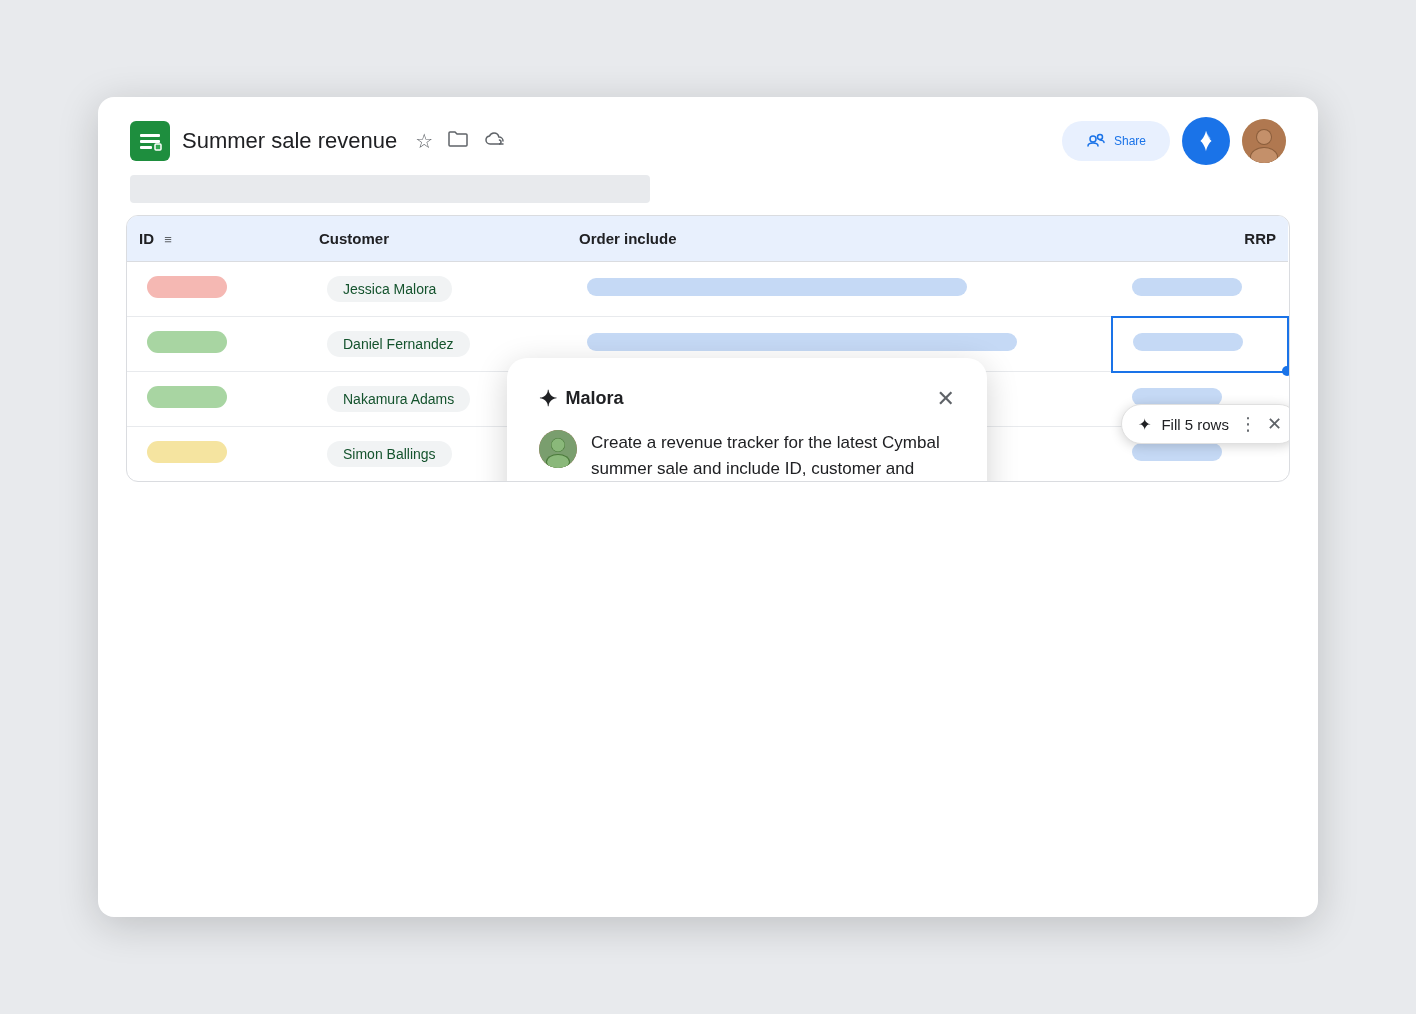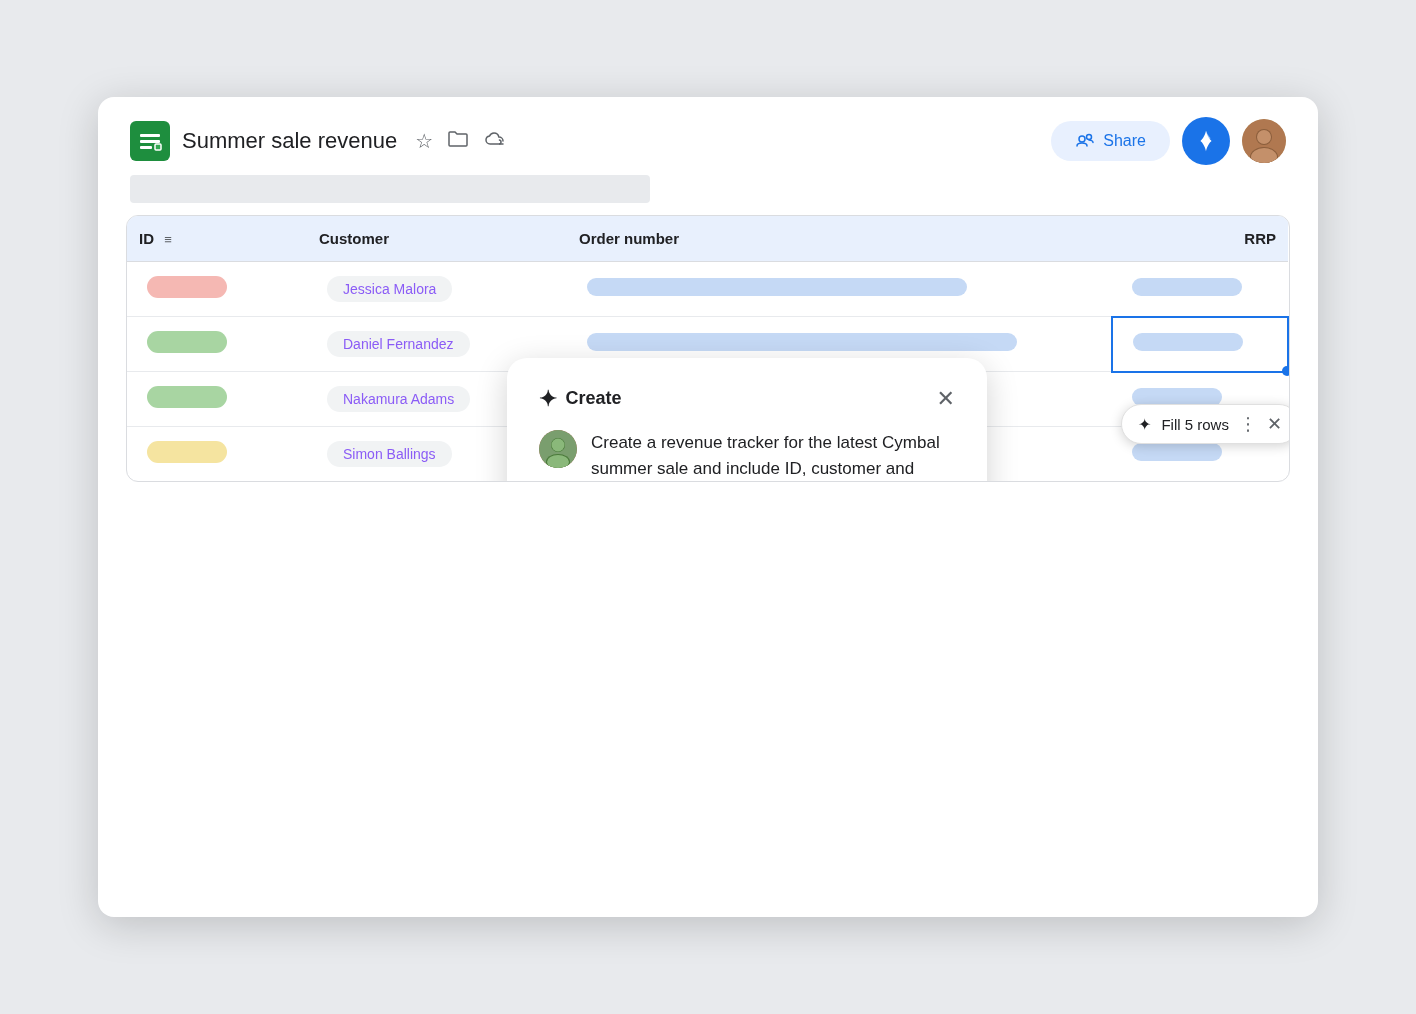--- a/index.html
+++ b/index.html
@@ -65,21 +65,21 @@
       margin-left: auto;
       display: flex;
       align-items: center;
       gap: 12px;
     }
     .share-btn {
       background: #e8f0fe;
       border: none;
       border-radius: 24px;
       padding: 10px 24px;
-      font-size: 16px;
+      font-size: 12px;
       font-weight: 500;
       color: #1a73e8;
       cursor: pointer;
       display: flex;
       align-items: center;
       gap: 8px;
     }
     .gemini-btn {
       width: 48px;
       height: 48px;
@@ -174,21 +174,21 @@
     .badge-red { background: #f5b8b3; }
     .badge-green { background: #a8d5a2; }
     .badge-yellow { background: #f5e4a0; }
 
     .customer-name {
       display: inline-block;
       background: #f1f3f4;
       border-radius: 20px;
       padding: 5px 16px;
       font-size: 14px;
-      color: #8b5cf6;
+      color: #14532d;
       font-weight: 400;
     }
     .bar-long {
       display: inline-block;
       height: 18px;
       border-radius: 10px;
       background: #c5d9f5;
     }
     .bar-rrp {
       display: inline-block;
@@ -366,21 +366,21 @@
 
     <div class="table-wrapper">
       <table>
         <thead>
           <tr>
             <th>
               <span>ID</span>
               <span class="filter-icon">≡</span>
             </th>
             <th>Customer</th>
-            <th>Order number</th>
+            <th>Order include</th>
             <th class="rrp-col">RRP</th>
           </tr>
         </thead>
         <tbody>
 
           <tr>
             <td>
               <span class="badge badge-red"></span>
             </td>
             <td>
@@ -448,21 +448,21 @@
             </td>
           </tr>
 
         </tbody>
       </table>
 
       <div class="gemini-dialog">
         <div class="gemini-dialog-header">
           <div class="gemini-dialog-title">
             <span class="gemini-star">✦</span>
-            <span>Create</span>
+            <span>Malora</span>
           </div>
           <span class="dialog-close">✕</span>
         </div>
         <div class="dialog-user-row">
           <div class="dialog-avatar">
             <svg width="38" height="38" viewBox="0 0 38 38">
               <circle cx="19" cy="19" r="19" fill="#7a9e6e"></circle>
               <circle cx="19" cy="15" r="7" fill="#4a7a3a"></circle>
               <ellipse cx="19" cy="32" rx="12" ry="8" fill="#4a7a3a"></ellipse>
               <circle cx="19" cy="15" r="6.5" fill="#8ab87a"></circle>

